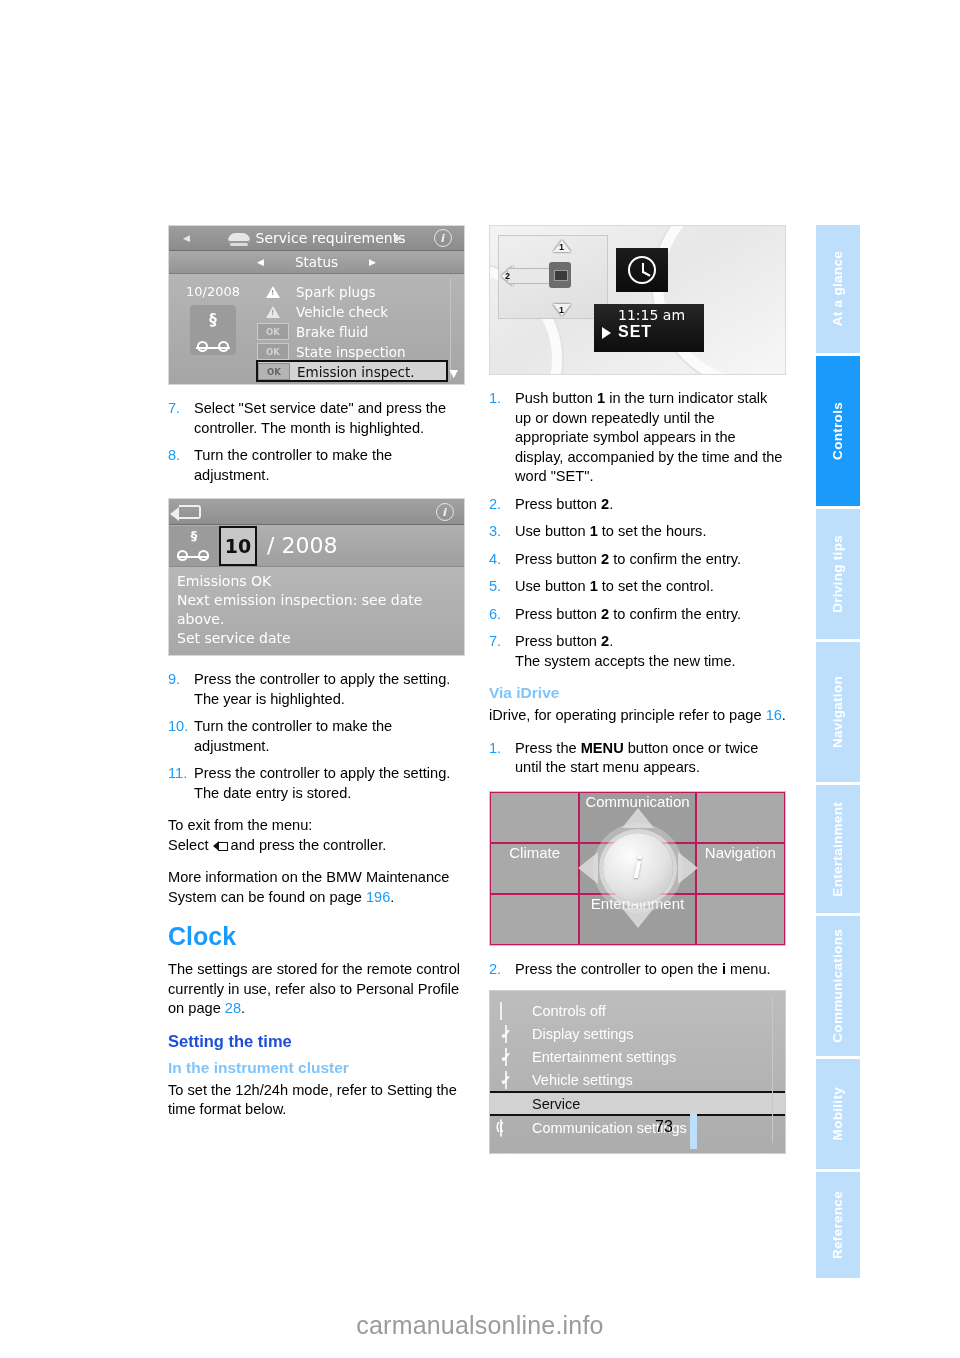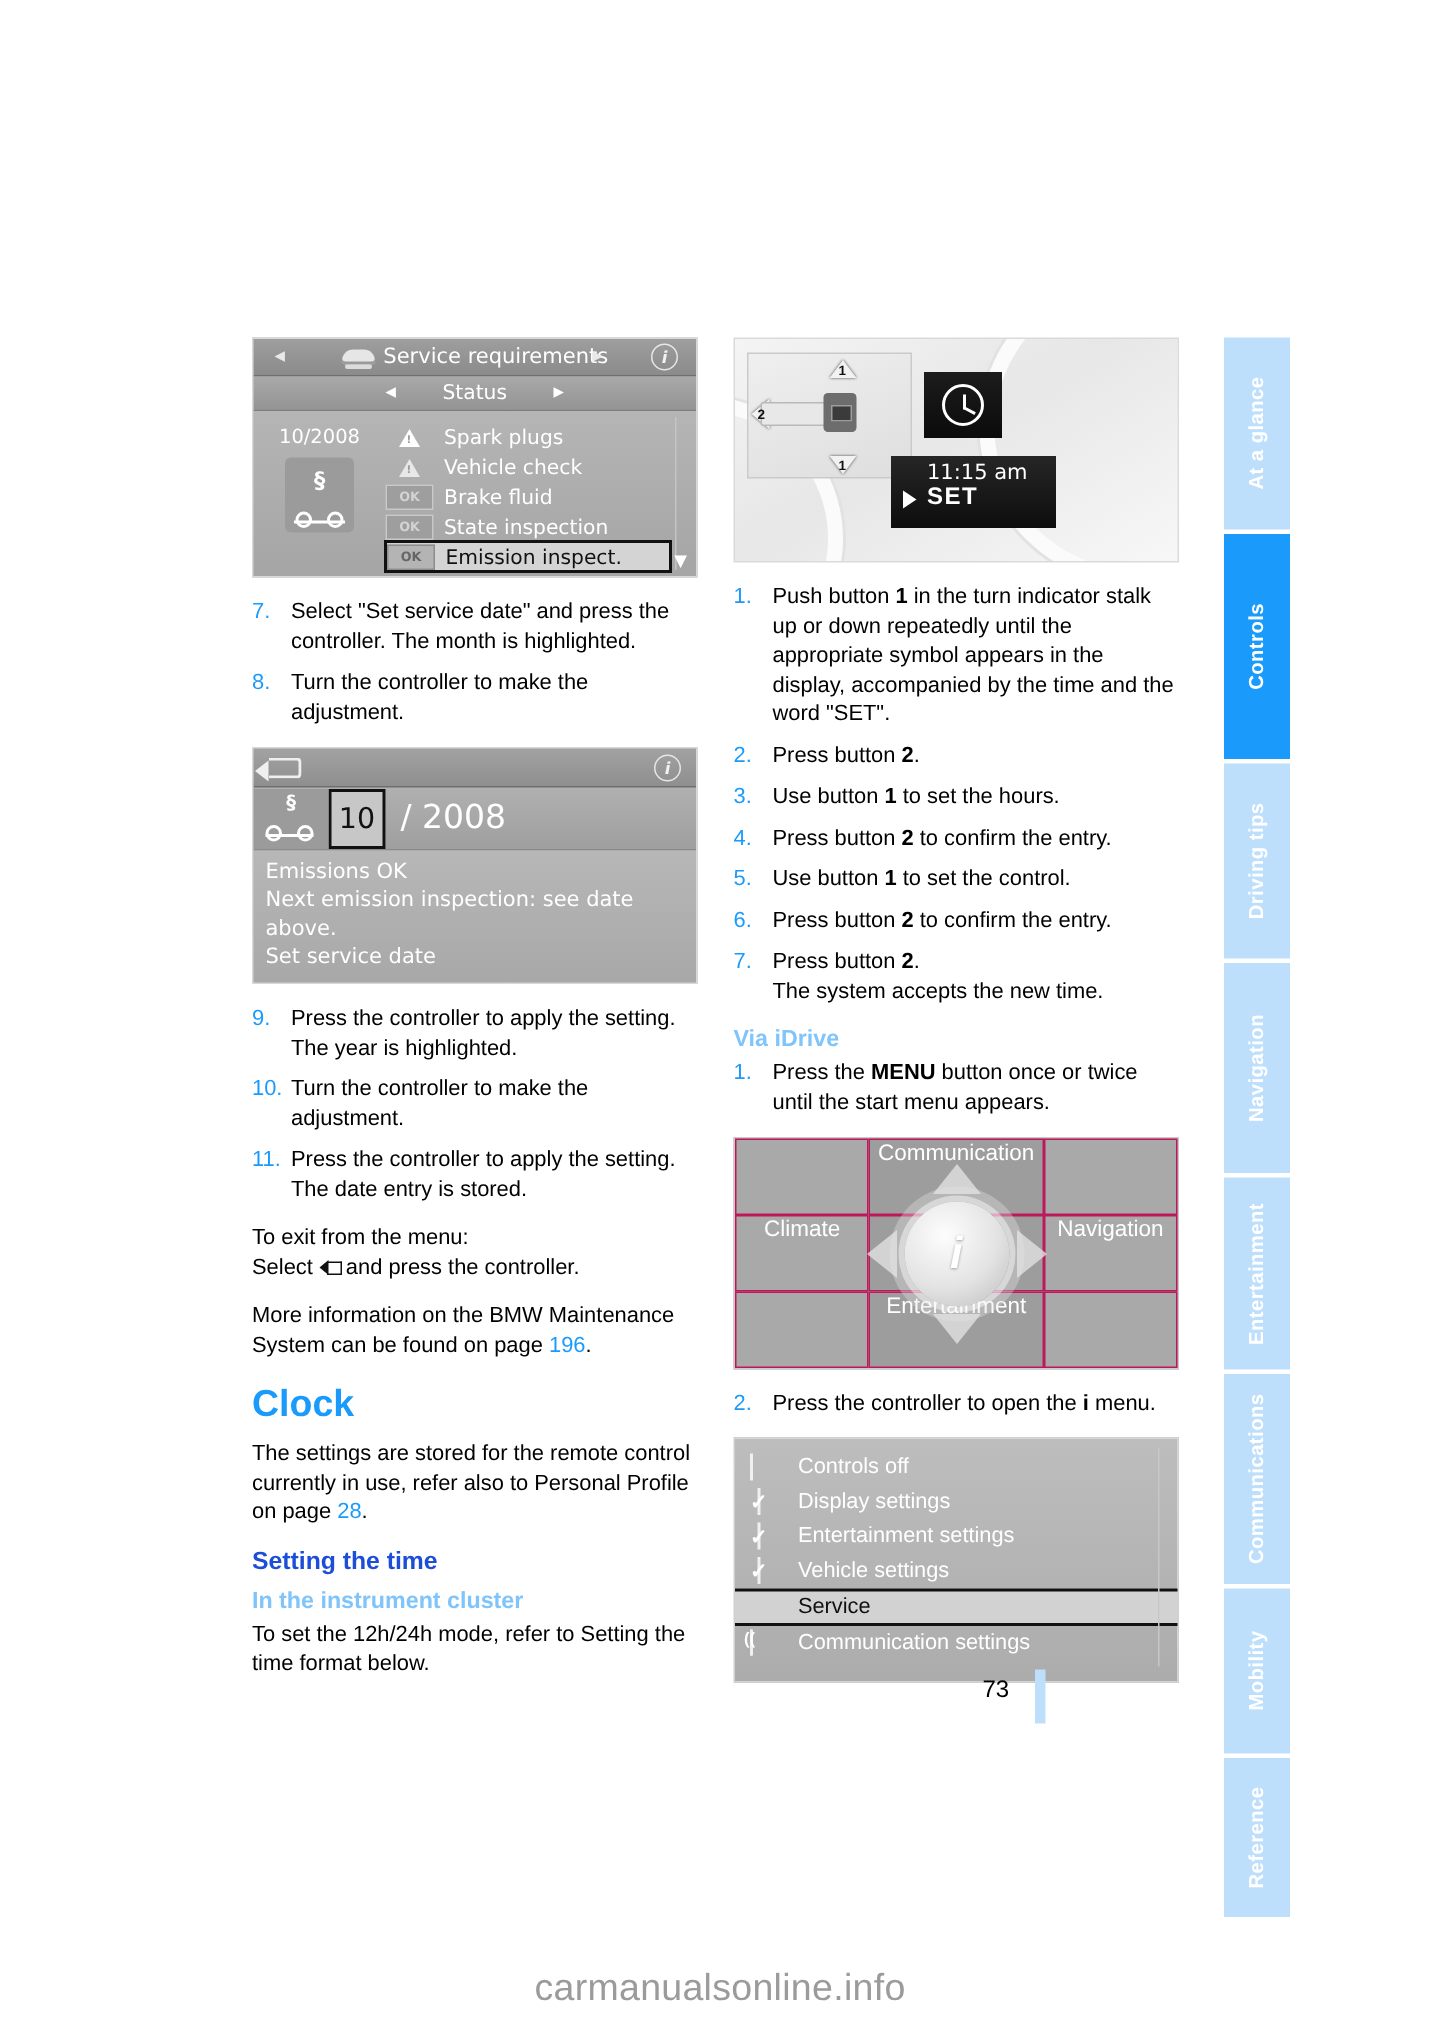--- a/index.html
+++ b/index.html
@@ -267,21 +267,21 @@
   .ds-vicon{
     width:50px;height:40px;background:#9b9b9b;position:relative;flex:0 0 auto;
   }
   .ds-vicon .para{position:absolute;left:50%;top:2px;transform:translateX(-50%);color:#fff;font-size:13px;font-weight:bold;}
   .ds-vicon .veh{position:absolute;left:8px;bottom:8px;width:32px;height:14px;border-bottom:2px solid #fff;}
   .ds-vicon .veh:before{content:"";position:absolute;left:0;bottom:-5px;width:7px;height:7px;border:2px solid #fff;border-radius:50%;}
   .ds-vicon .veh:after{content:"";position:absolute;right:0;bottom:-5px;width:7px;height:7px;border:2px solid #fff;border-radius:50%;}
   .ds-month{
     width:38px; height:40px; background:#c7c7c7; border:2px solid #111;
     display:flex;align-items:center;justify-content:center;
-    font-size:19px; font-weight:normal; color:#111; flex:0 0 auto;
+    font-size:19px; font-weight:bold; color:#111; flex:0 0 auto;
   }
   .ds-year{ padding-left:10px; font-size:22px; color:#fff;}
   .ds-text{
     background:linear-gradient(#b7b7b7,#a8a8a8);
     color:#fff; font-size:14px; line-height:19px; padding:5px 8px 7px 8px;
   }
 
   
   .idrive{
     width:297px; height:155px;
@@ -580,20 +580,24 @@
           <span class="step-num">6.</span>
           <span class="step-txt"><span>Press button </span><b>2</b><span> to confirm the entry.</span></span>
         </li>
         <li class="step">
           <span class="step-num">7.</span>
           <span class="step-txt"><span>Press button </span><b>2</b><span>.</span><br><span>The system accepts the new time.</span></span>
         </li>
       </ul>
 
     <div class="h4">Via iDrive</div>
+    <div class="para-block">
+      <span>iDrive, for operating principle refer to page</span>
+      <span class="link">16</span><span>.</span>
+    </div>
 
     <div class="step">
       <span class="step-num">1.</span>
       <span class="step-txt"><span>Press the </span><b>MENU</b><span> button once or twice until the start menu appears.</span></span>
     </div>
 
     <div class="figure" style="margin-top:13px;">
       <div class="idrive">
         <div class="idcell"></div>
         <div class="idcell mid">

